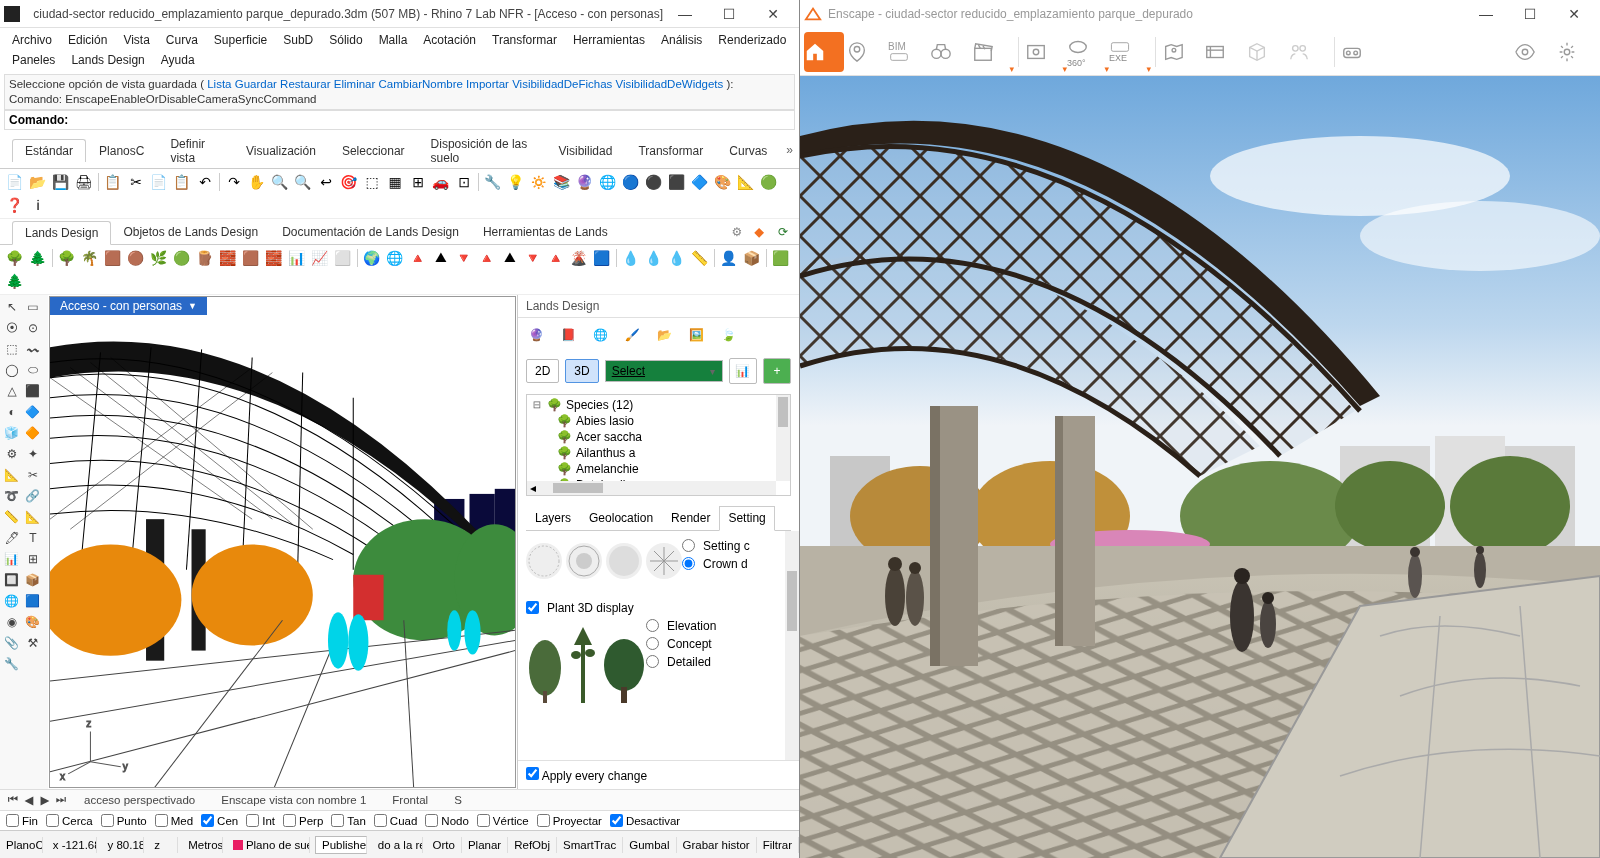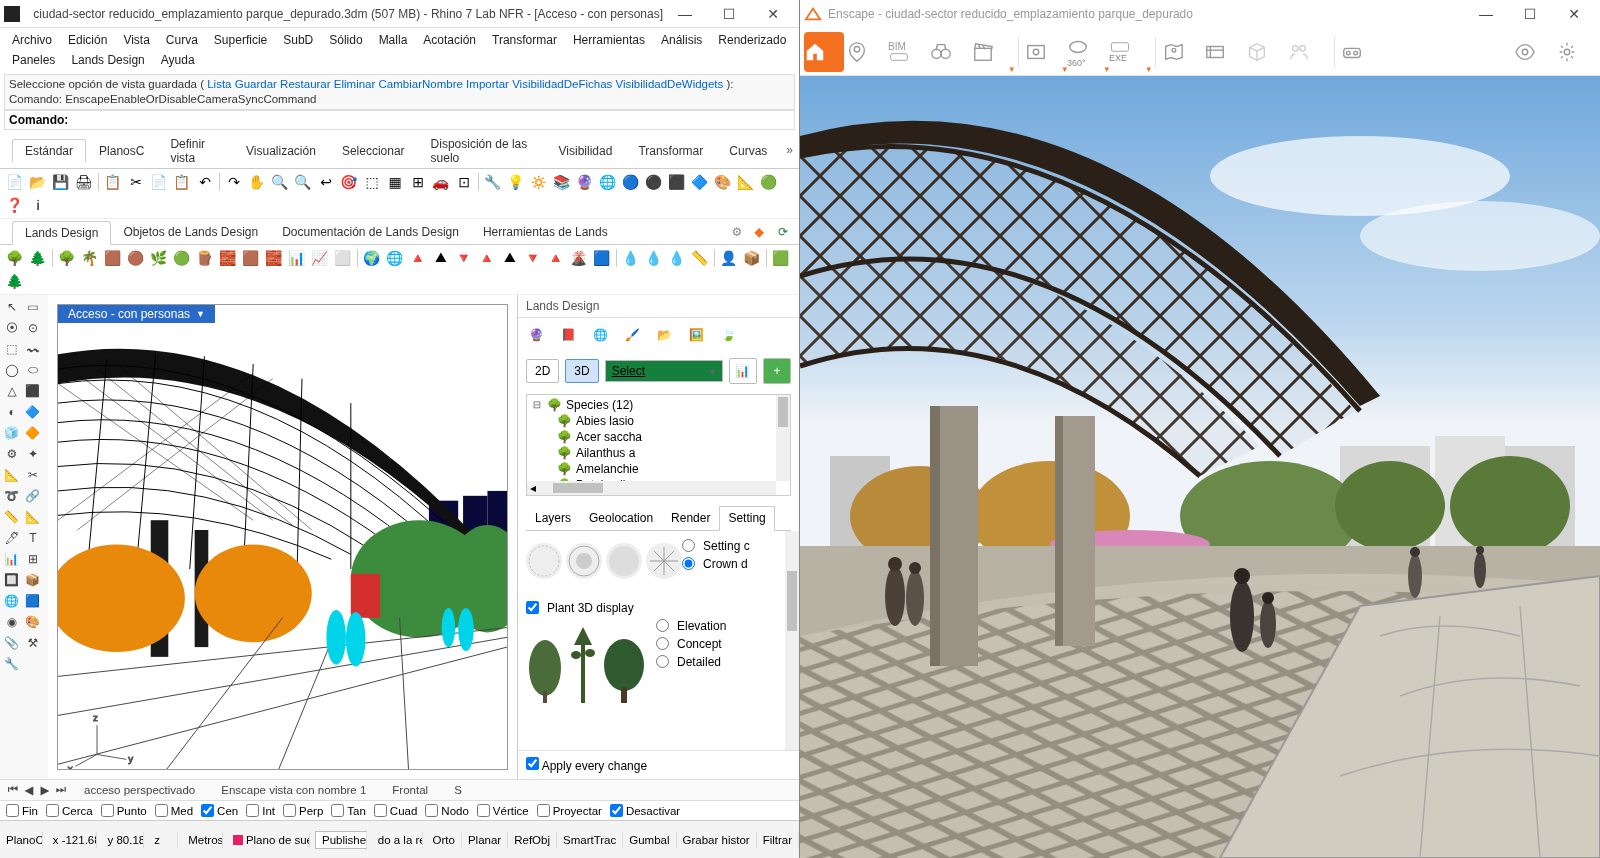--- a/index.html
+++ b/index.html
@@ -36,21 +36,21 @@
 .lands-tabstrip .tab.active { background: #fff; border: 1px solid #ccc; border-bottom: 1px solid #fff; border-radius: 3px 3px 0 0; margin-bottom: -1px; }
 .lands-tabstrip .spacer { flex: 1; }
 .lands-tabstrip .gear { width: 20px; height: 20px; display:flex;align-items:center;justify-content:center;color:#888; }
 .lands-tabstrip .ens { width: 20px; height: 20px; margin: 0 2px; display:flex;align-items:center;justify-content:center; }
 
 
 .workrow { flex: 1; display: flex; overflow: hidden; }
 .lefttools { width: 48px; background: #f8f8f8; padding: 2px; display: flex; flex-wrap: wrap; gap: 1px; align-content: flex-start; }
 .lefttools .lt { width: 20px; height: 20px; display: flex; align-items: center; justify-content: center; font-size: 12px; color: #444; }
 
-.viewport { flex: 1; position: relative; background: #fff; border: 1px solid #999; margin: 9px; overflow: hidden; }
+.viewport { flex: 1; position: relative; background: #fff; border: 1px solid #999; margin: 1px; overflow: hidden; }
 .vp-title { position: absolute; top: 0; left: 0; background: #2969c7; color: #fff; padding: 2px 10px; font-size: 12px; display: flex; align-items: center; gap: 6px; }
 .vp-title .dd { color: #fff; font-size: 9px; }
 .vp-scene { position: absolute; inset: 20px 0 0 0; }
 
 .rightpanel { width: 282px; background: #fff; border-left: 1px solid #ccc; display: flex; flex-direction: column; overflow: hidden; }
 .panel-head { padding: 4px 8px; font-size: 12px; color: #555; border-bottom: 1px solid #e0e0e0; }
 .panel-icons { display: flex; gap: 10px; padding: 6px 8px; }
 .panel-icons .pi { width: 22px; height: 22px; display:flex;align-items:center;justify-content:center; }
 .mode-row { display: flex; align-items: center; gap: 6px; padding: 6px 8px; }
 .mode-btn { border: 1px solid #bbb; padding: 4px 8px; font-size: 12px; border-radius: 2px; background: #fff; }
@@ -89,21 +89,21 @@
 
 
 .vp-tabs { display: flex; align-items: center; gap: 10px; padding: 2px 6px; font-size: 11.5px; border-top: 1px solid #ddd; background: #fafafa; }
 .vp-tabs .nav { display:flex; gap: 2px; }
 .vp-tabs .nav span { width: 14px; text-align: center; color: #444; }
 .vp-tabs .vpt { color: #444; padding: 2px 6px; }
 
 .osnaps { display: flex; align-items: center; gap: 8px; padding: 3px 6px; font-size: 11.5px; border-top: 1px solid #ddd; background: #fff; }
 .osnaps label { display: flex; align-items: center; gap: 3px; }
 
-.statusbar { display: flex; align-items: center; gap: 4px; font-size: 11.5px; border-top: 1px solid #ccc; background: #f4f4f4; height: 38px; }
+.statusbar { display: flex; align-items: center; gap: 4px; font-size: 11.5px; border-top: 1px solid #ccc; background: #f4f4f4; height: 28px; }
 .statusbar .cell { padding: 2px 6px; border-right: 1px solid #ddd; white-space: nowrap; overflow: hidden; }
 .color-sw { display: inline-block; width: 10px; height: 10px; background: #e91e63; margin-right: 3px; vertical-align: middle; }
 .status-btn { background: #fff; border: 1px solid #bbb; padding: 1px 5px; margin: 0 1px; }
 
 
 .enscape { width: 800px; height: 100%; display: flex; flex-direction: column; background: #fff; }
 .ens-titlebar { height: 28px; display: flex; align-items: center; padding: 0 4px; color: #999; font-size: 12px; }
 .ens-titlebar .eicon { width: 18px; height: 18px; margin-right: 6px; display:flex;align-items:center;justify-content:center; }
 .ens-titlebar .title { flex: 1; white-space: nowrap; overflow: hidden; }
 
@@ -492,21 +492,21 @@
                 <span>Crown d</span>
               </div>
           </div>
         </div>
 
         <div class="opt-row" style="margin-top:14px;">
           <input type="checkbox" checked="" style="">
             <span>Plant 3D display</span>
         </div>
 
-        <div style="display:flex;gap:10px;">
+        <div style="display:flex;">
           <div class="plant-trees">
             <svg width="38" height="70">
                 <ellipse cx="19" cy="35" rx="16" ry="28" fill="#4a6b3a"></ellipse>
                 <rect x="17" y="58" width="4" height="12" fill="#5a4a3a"></rect>
               </svg>
             <svg width="26" height="78">
                 <rect x="11" y="20" width="4" height="58" fill="#3a5a2a"></rect>
                 <path d="M 4 20 L 13 2 L 22 20 Z" fill="#3a5a2a"></path>
                 <ellipse cx="6" cy="30" rx="5" ry="4" fill="#3a5a2a"></ellipse>
                 <ellipse cx="20" cy="28" rx="5" ry="4" fill="#3a5a2a"></ellipse>

